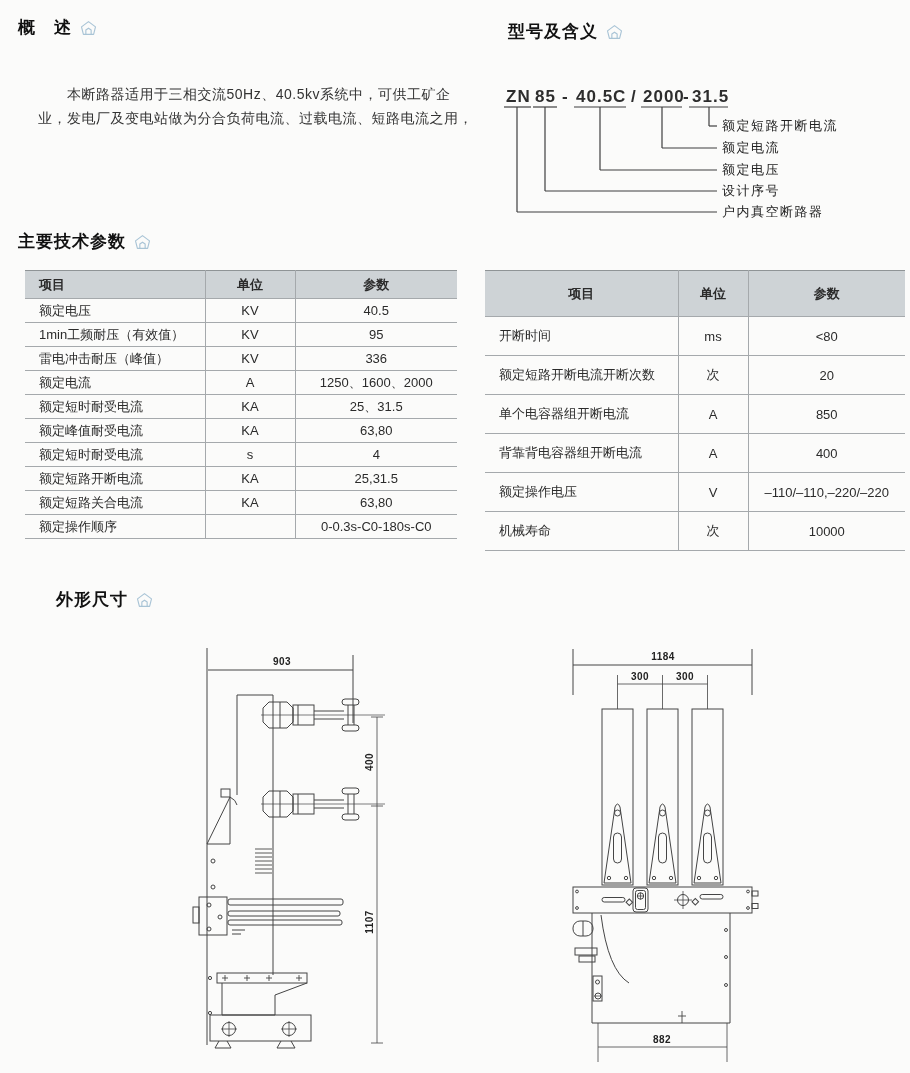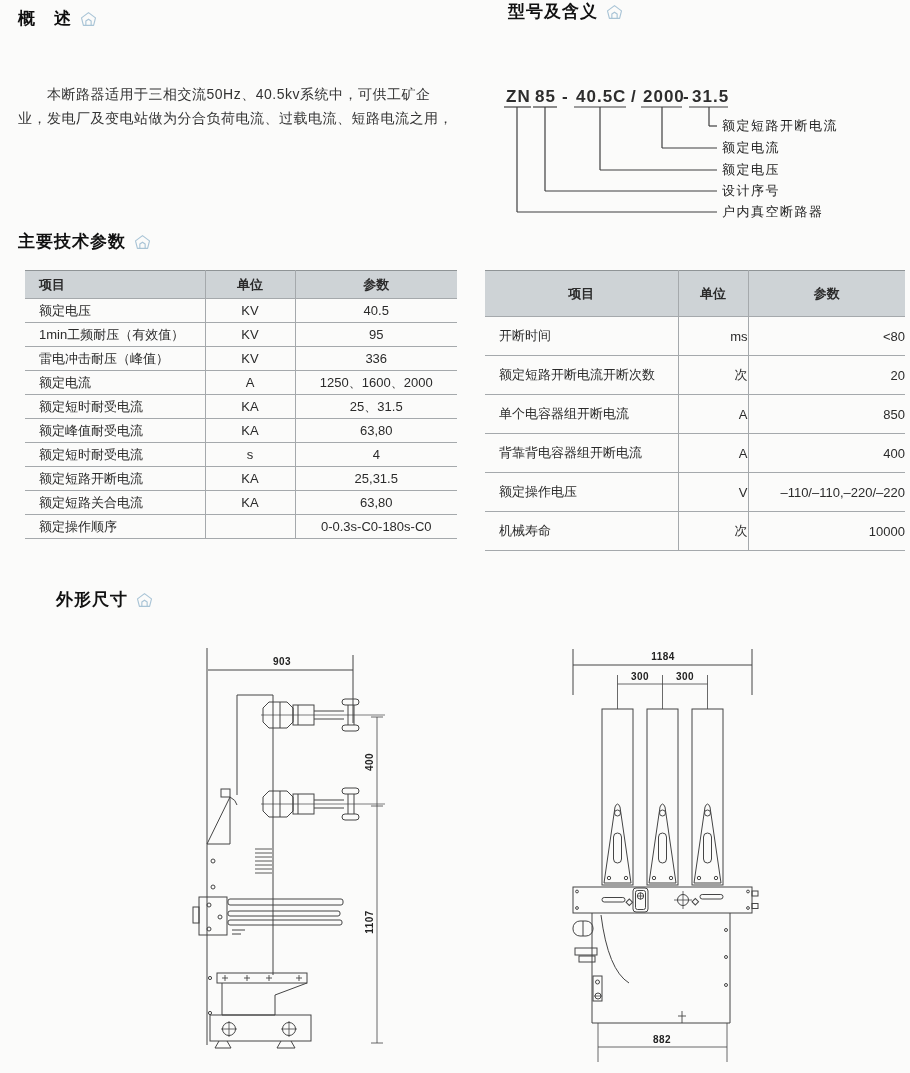--- a/index.html
+++ b/index.html
@@ -3,61 +3,61 @@
 <meta charset="utf-8">
 <style>
   html,body { margin:0; padding:0; }
   body { font-family:"Liberation Sans","DejaVu Sans",sans-serif; }
   .page { position:relative; width:910px; height:1073px; background:#fbfbfa; color:#2b2b2b; overflow:hidden; }
 
   .heading { position:absolute; display:flex; align-items:center; gap:8px; }
   .heading .htext { font-size:17px; font-weight:bold; color:#111; letter-spacing:1px; }
   .home-icon { width:17px; height:16px; }
 
-  .para { position:absolute; font-size:14px; line-height:24px; color:#333; letter-spacing:0.5px; }
+  .para { position:absolute; font-size:14px; line-height:24px; color:#333; letter-spacing:0.5px;margin-left:20px; }
 
   .ptable { position:absolute; border-collapse:collapse; table-layout:fixed; font-size:13px; color:#2b2b2b; }
   .ptable th { background:#ced3d6; font-weight:bold; border-top:1px solid #8f9496; }
   .ptable th, .ptable td { border-bottom:1px solid #a5a9ac; text-align:center; padding:0; font-weight:normal; }
   .ptable th { font-weight:bold; }
   .ptable th:nth-child(1), .ptable td:nth-child(1),
   .ptable th:nth-child(2), .ptable td:nth-child(2) { border-right:1px solid #a5a9ac; }
   .ptable th:first-child, .ptable td:first-child { text-align:left; padding-left:14px; }
   .left-ptable th { height:27px; }
   .left-ptable td { height:23px; }
   .right-ptable th { height:45px; }
-  .right-ptable td { height:38px;text-align:right; }
+  .right-ptable td { height:38px; }
   .right-ptable th:first-child { text-align:center; padding-left:0; }
 
   svg.overlay, svg.drawing { position:absolute; }
   .code { font-family:"Liberation Sans","DejaVu Sans",sans-serif; font-size:17px; font-weight:bold; fill:#2d2d2d; letter-spacing:1px; }
   .mlabel { font-family:"Liberation Sans","DejaVu Sans",sans-serif; font-size:13px; fill:#222; letter-spacing:1.5px; }
   .dim { font-family:"Liberation Sans","DejaVu Sans",sans-serif; font-size:10px; font-weight:bold; fill:#222; letter-spacing:0.5px; }
 </style>
 </head>
 <body>
 
 <div class="page">
 
-  <div class="heading" style="left:18px; top:7px;gap:8px;">
+  <div class="heading" style="left:18px; top:16px;gap:8px;">
     <span class="htext">概　述</span>
     <svg class="home-icon" viewBox="0 0 18 16">
       <g fill="none" stroke="#a9c4d6" stroke-width="1.2" stroke-linejoin="round">
         <path d="M9,1.2 L16.4,6.8 L14.4,14.8 L3.6,14.8 L1.6,6.8 Z"></path>
         <path d="M6.2,14.8 L6.2,10.2 L9,8.2 L11.8,10.2 L11.8,14.8"></path>
       </g>
     </svg>
   </div>
 
   <div class="para" style="left:18px; top:82px; width:458px;">
       <div>　　本断路器适用于三相交流50Hz、40.5kv系统中，可供工矿企</div>
       <div>业，发电厂及变电站做为分合负荷电流、过载电流、短路电流之用，</div>
     </div>
 
-  <div class="heading" style="left:508px; top:0;">
+  <div class="heading" style="left:508px; top:20px;">
     <span class="htext">型号及含义</span>
     <svg class="home-icon" viewBox="0 0 18 16">
       <g fill="none" stroke="#a9c4d6" stroke-width="1.2" stroke-linejoin="round">
         <path d="M9,1.2 L16.4,6.8 L14.4,14.8 L3.6,14.8 L1.6,6.8 Z"></path>
         <path d="M6.2,14.8 L6.2,10.2 L9,8.2 L11.8,10.2 L11.8,14.8"></path>
       </g>
     </svg>
   </div>
 
   <svg class="overlay" style="left:455px; top:80px;" width="455" height="150" viewBox="0 0 455 150">

